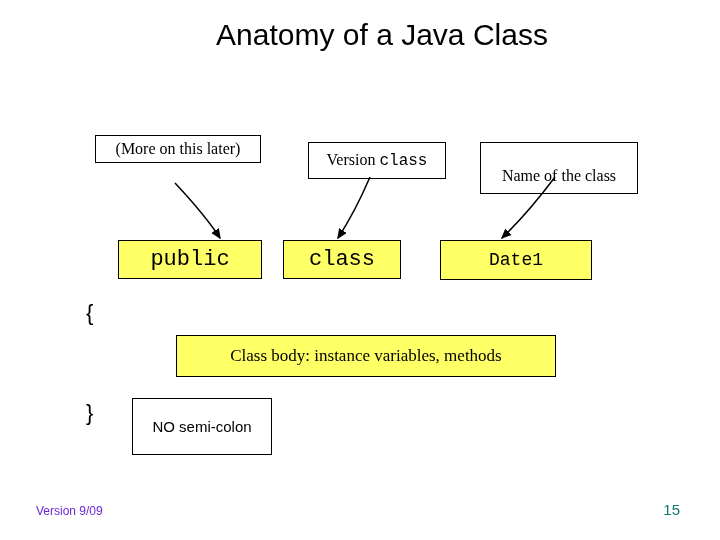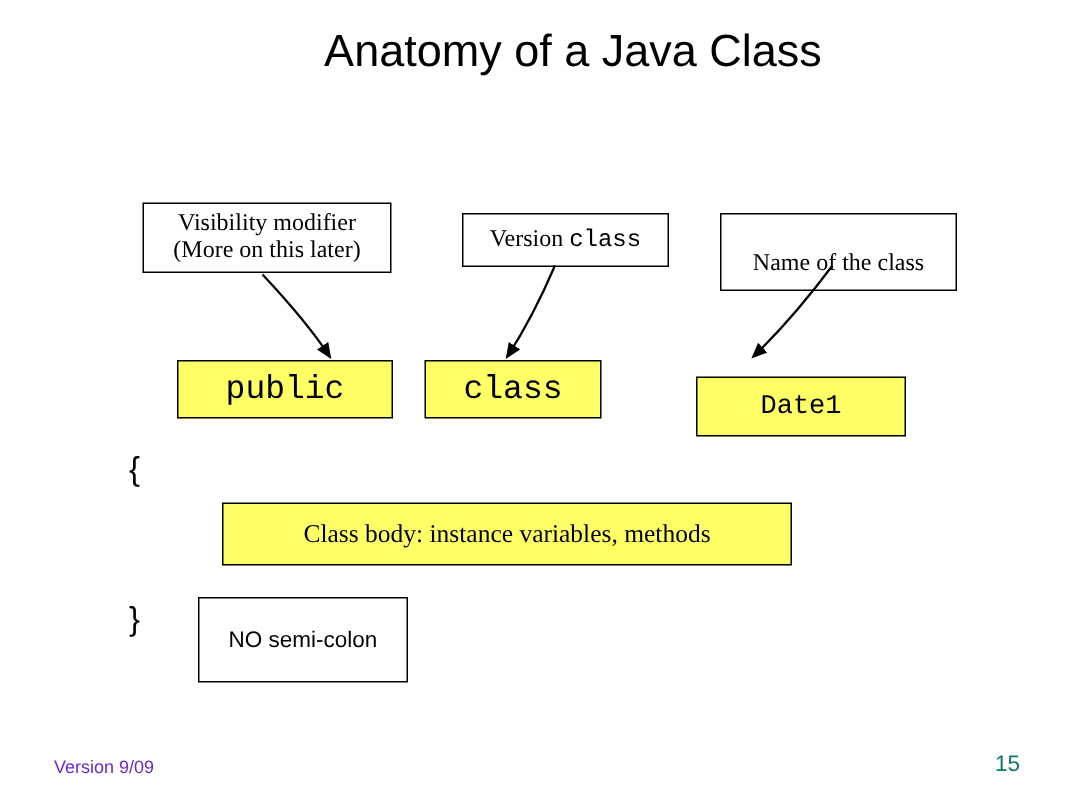--- a/index.html
+++ b/index.html
@@ -41,20 +41,21 @@
     padding: 6px 12px;
   }
   .body-box {
     position: absolute;
     border: 1px solid #000;
     background: #ffff66;
     font-family: "Comic Sans MS", "Comic Sans", cursive;
     font-size: 17px;
     text-align: center;
     padding: 10px 12px;
+    margin-left: 28px;
   }
   .brace {
     position: absolute;
     font-family: Arial, Helvetica, sans-serif;
     font-size: 22px;
     color: #000;
   }
   .footer-left {
     position: absolute;
     left: 36px;
@@ -74,21 +75,20 @@
     overflow: visible;
     pointer-events: none;
   }
 </style>
 </head>
 <body>
 
 <div class="title">Anatomy of a Java Class</div>
 
 <div class="label-box" style="left:95px; top:135px; width:166px;">
-  <div>Visibility modifier</div>
   <div>(More on this later)</div>
 </div>
 
 <div class="label-box" style="left:308px; top:142px; width:138px; padding-top:8px; padding-bottom:8px;">
   <span>Version </span><span class="mono">class</span>
 </div>
 
 <div class="label-box" style="left:480px; top:142px; width:158px; padding-top:24px; padding-bottom:8px;">Name of the class</div>
 
 <svg class="arrow" style="left:0; top:0;" width="720" height="540">
@@ -105,21 +105,21 @@
 </svg>
 
 <svg class="arrow" style="left:0; top:0;" width="720" height="540">
   <path d="M 555 177 Q 528 213 502 238" stroke="#000" stroke-width="1.5" fill="none" marker-end="url(#ah)"></path>
 </svg>
 
 <div class="code-box" style="left:118px; top:240px; width:144px;">public</div>
 
 <div class="code-box" style="left:283px; top:240px; width:118px;">class</div>
 
-<div class="code-box" style="left:464px; top:240px; width:140px; font-size:18px; padding-top:9px; padding-bottom:9px;margin-top:11px;">Date1</div>
+<div class="code-box" style="left:440px; top:240px; width:152px; font-size:18px; padding-top:9px; padding-bottom:9px;">Date1</div>
 
 <div class="brace" style="left:86px; top:300px;">{</div>
 
 <div class="brace" style="left:86px; top:400px;">}</div>
 
 <div class="body-box" style="left:148px; top:335px; width:380px;">Class body: instance variables, methods</div>
 
 <div class="label-box" style="left:132px; top:398px; width:140px; padding:19px 8px; font-family: Arial, Helvetica, sans-serif; font-size:15px;">NO semi-colon</div>
 
 <div class="footer-left">Version 9/09</div>

